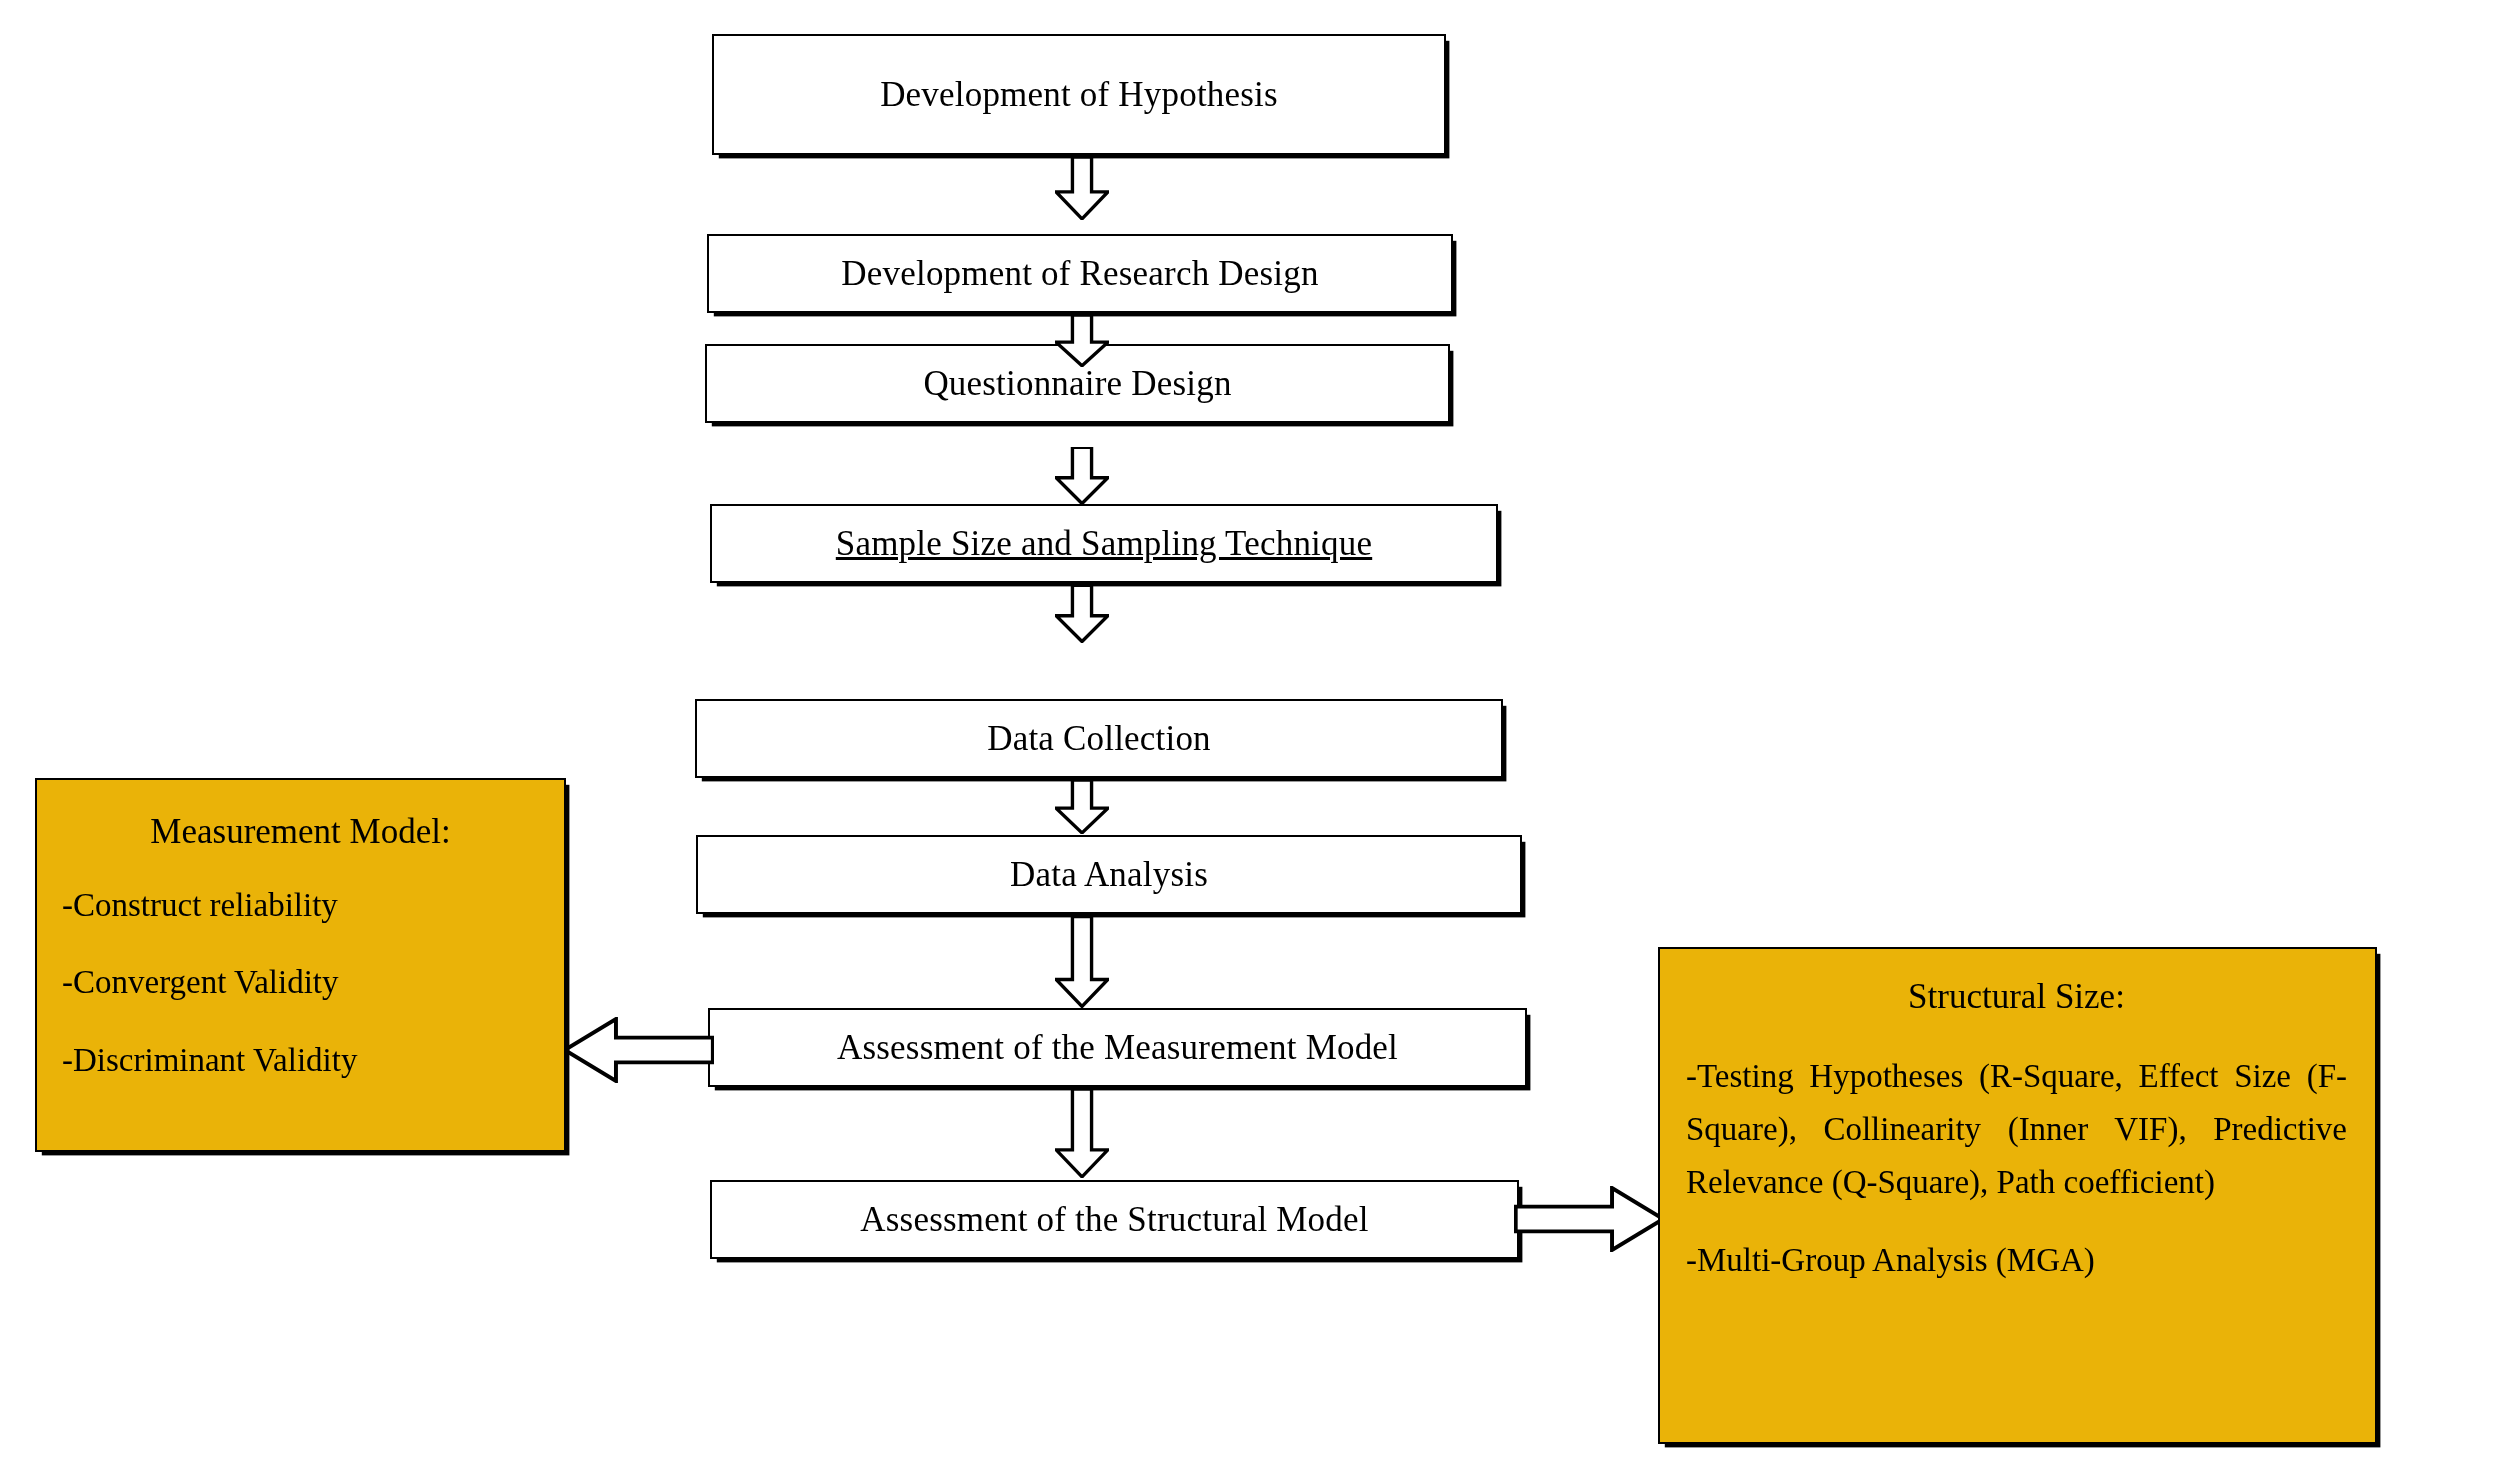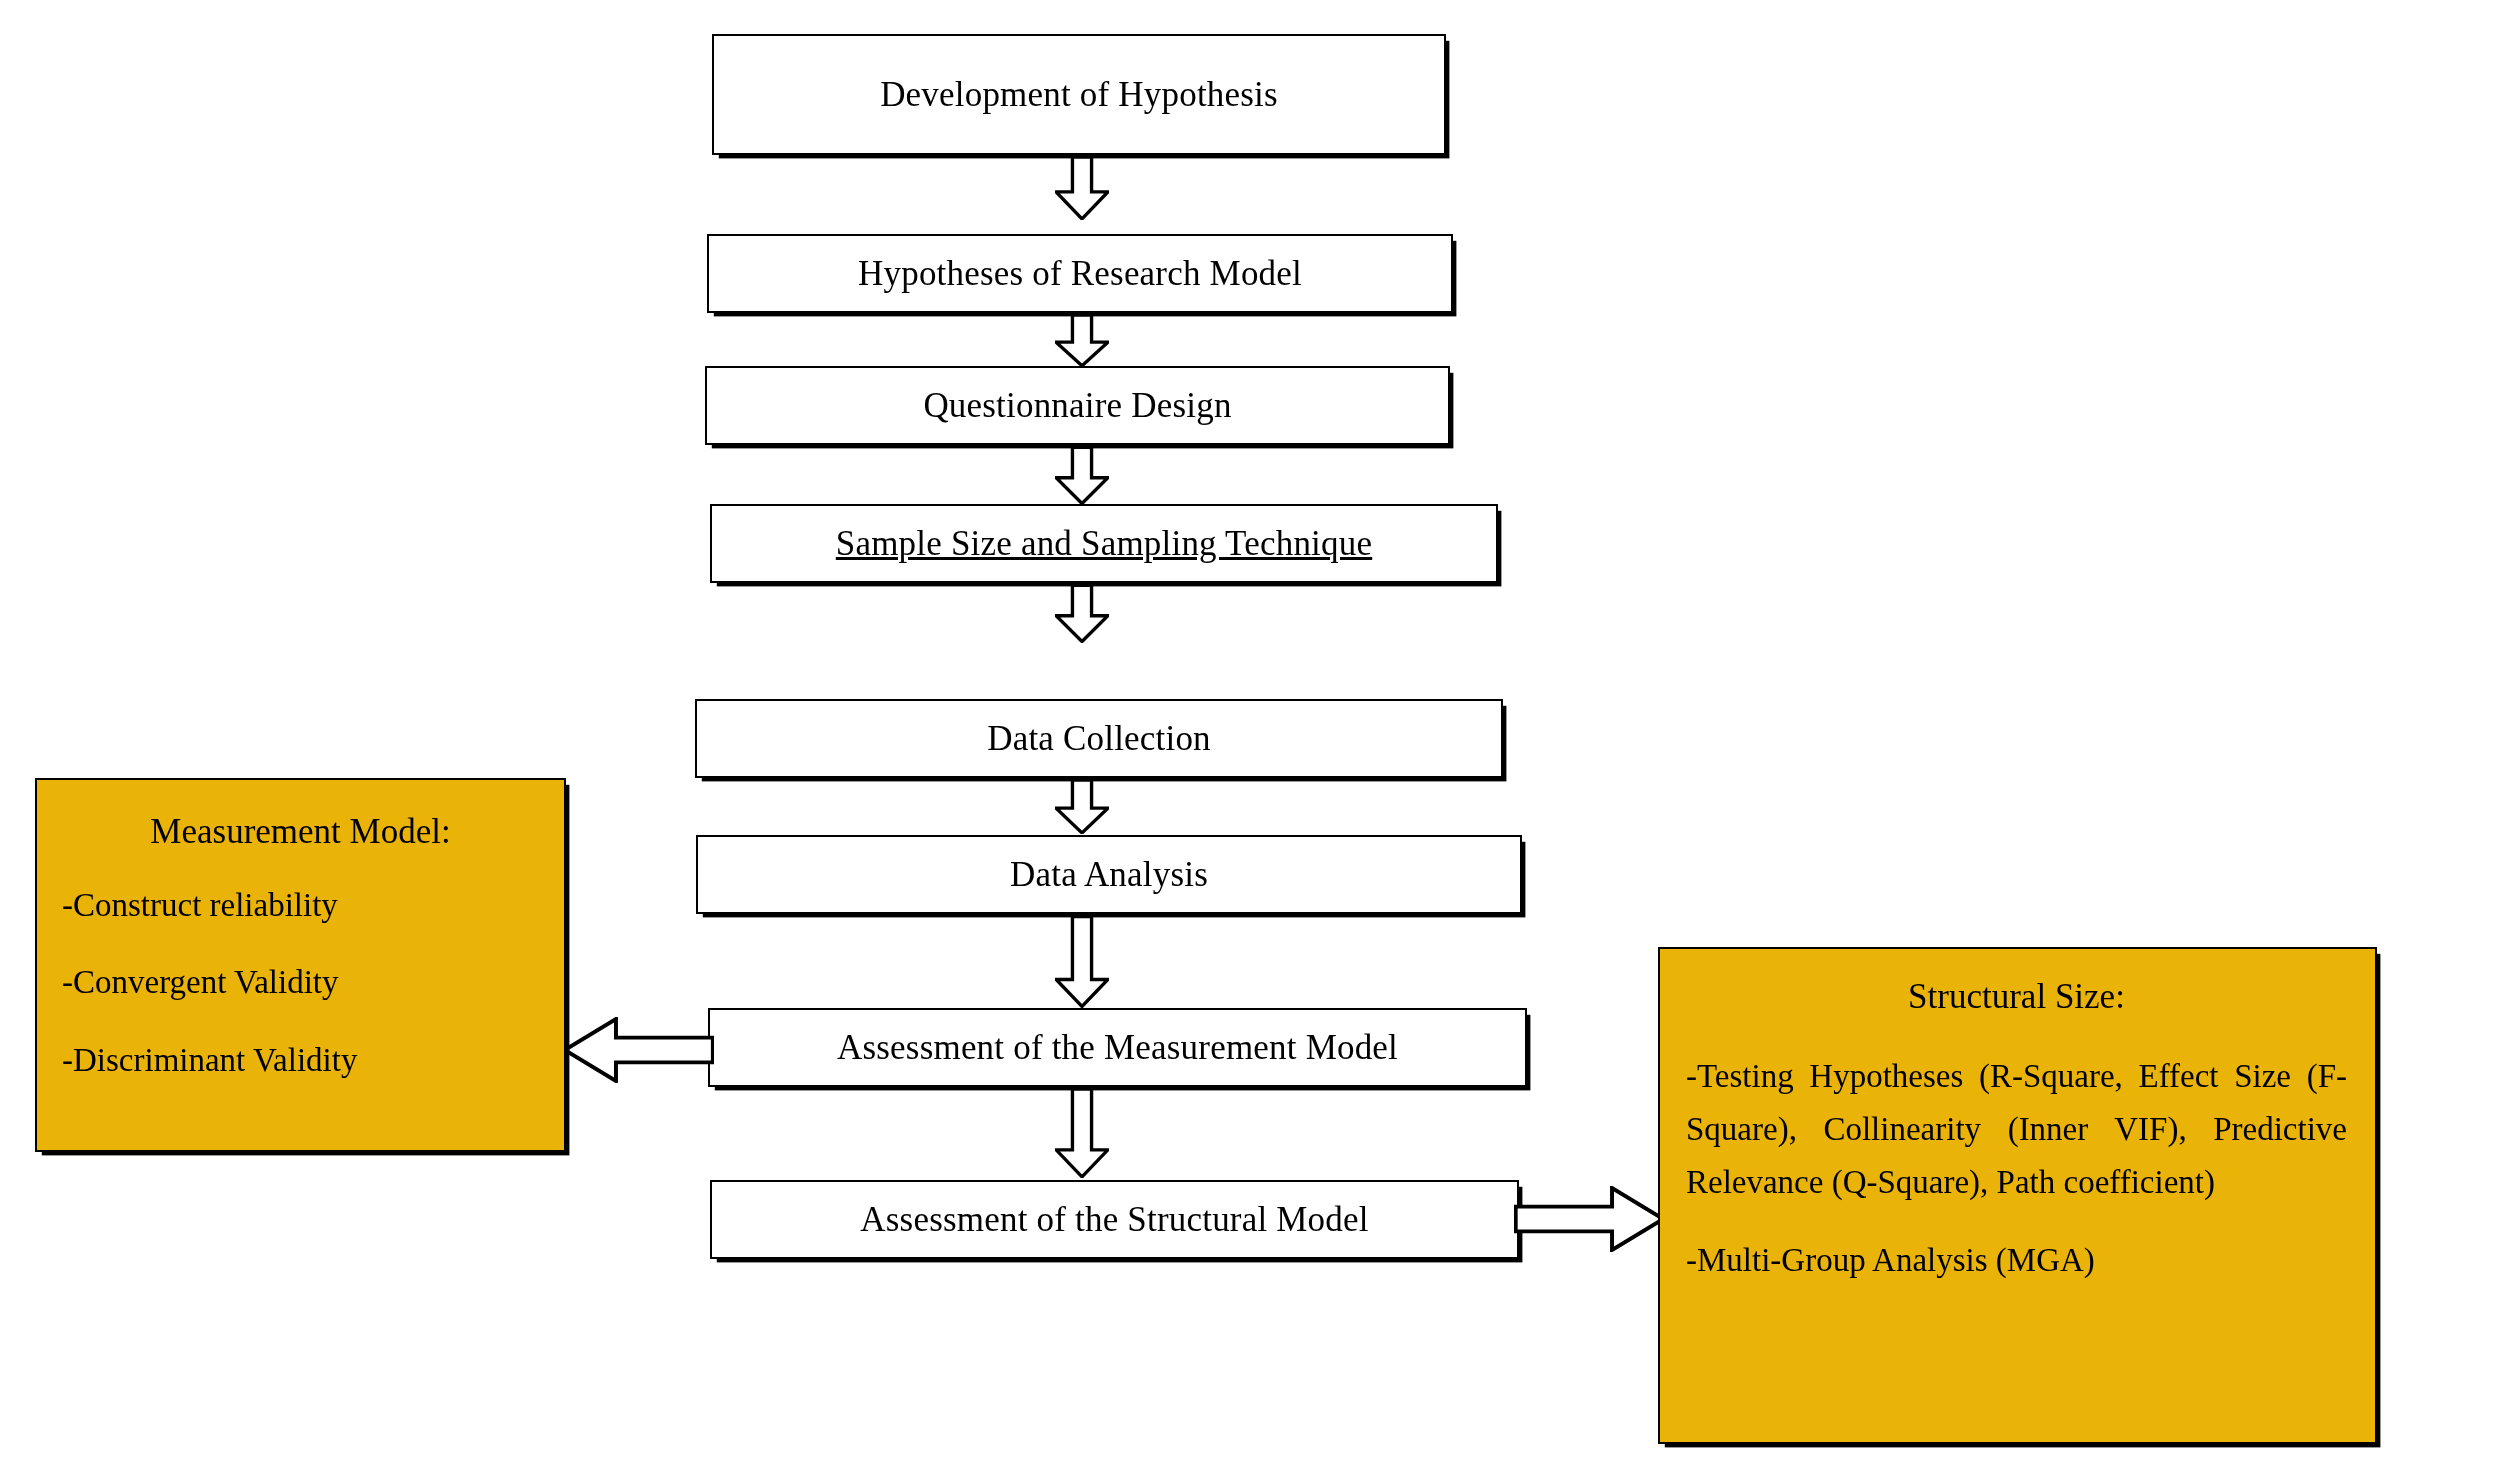--- a/index.html
+++ b/index.html
@@ -83,24 +83,24 @@
 </head>
 <body>
 
 <div id="canvas">
 
   <div class="pbox" id="box-1" style="left:712px; top:34px; width:734px; height:121px;">
     <div class="ptext">Development of Hypothesis</div>
   </div>
 
   <div class="pbox" id="box-2" style="left:707px; top:234px; width:746px; height:79px;">
-    <div class="ptext">Hypotheses of Research Model</div>
+    <div class="ptext">Development of Research Design</div>
   </div>
 
-  <div class="pbox" id="box-3" style="left:705px; top:366px; width:745px; height:79px;">
+  <div class="pbox" id="box-3" style="left:705px; top:344px; width:745px; height:79px;">
     <div class="ptext">Questionnaire Design</div>
   </div>
 
   <div class="pbox" id="box-4" style="left:710px; top:504px; width:788px; height:79px;text-decoration:underline;">
     <div class="ptext">Sample Size and Sampling Technique</div>
   </div>
 
   <div class="pbox" id="box-5" style="left:695px; top:699px; width:808px; height:79px;align-items:center;">
     <div class="ptext">Data Collection</div>
   </div>

